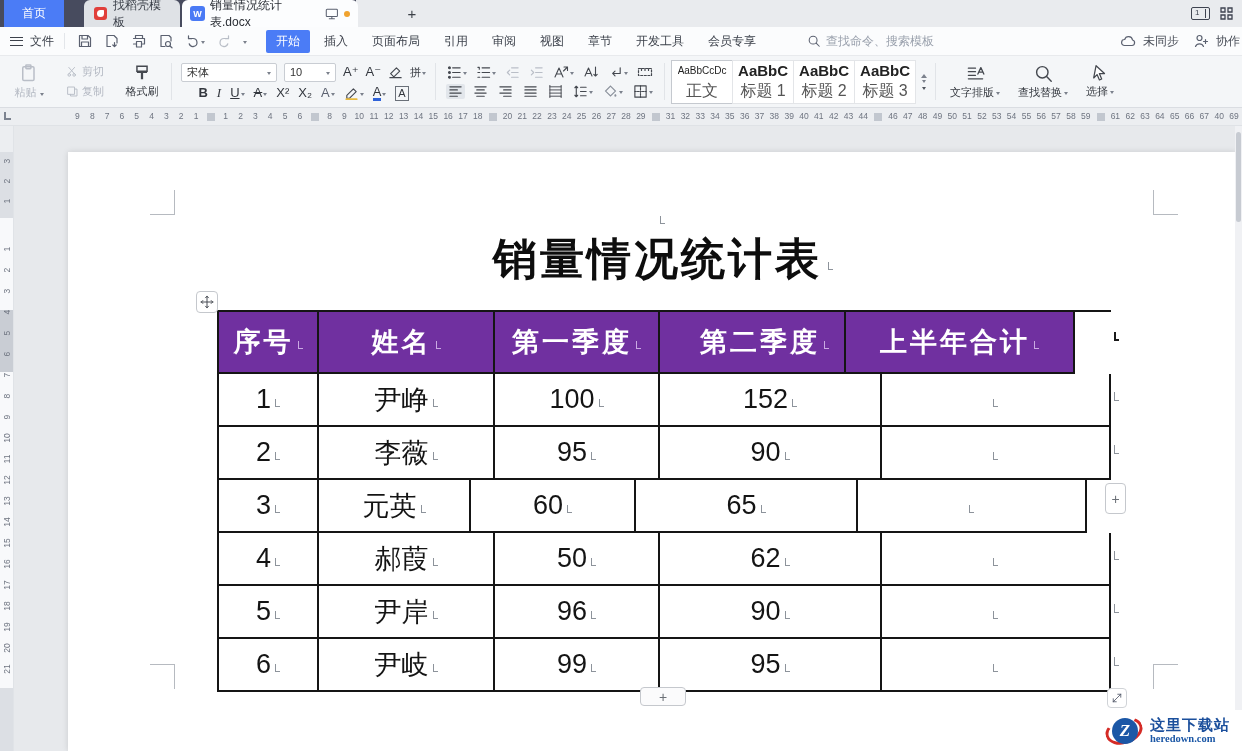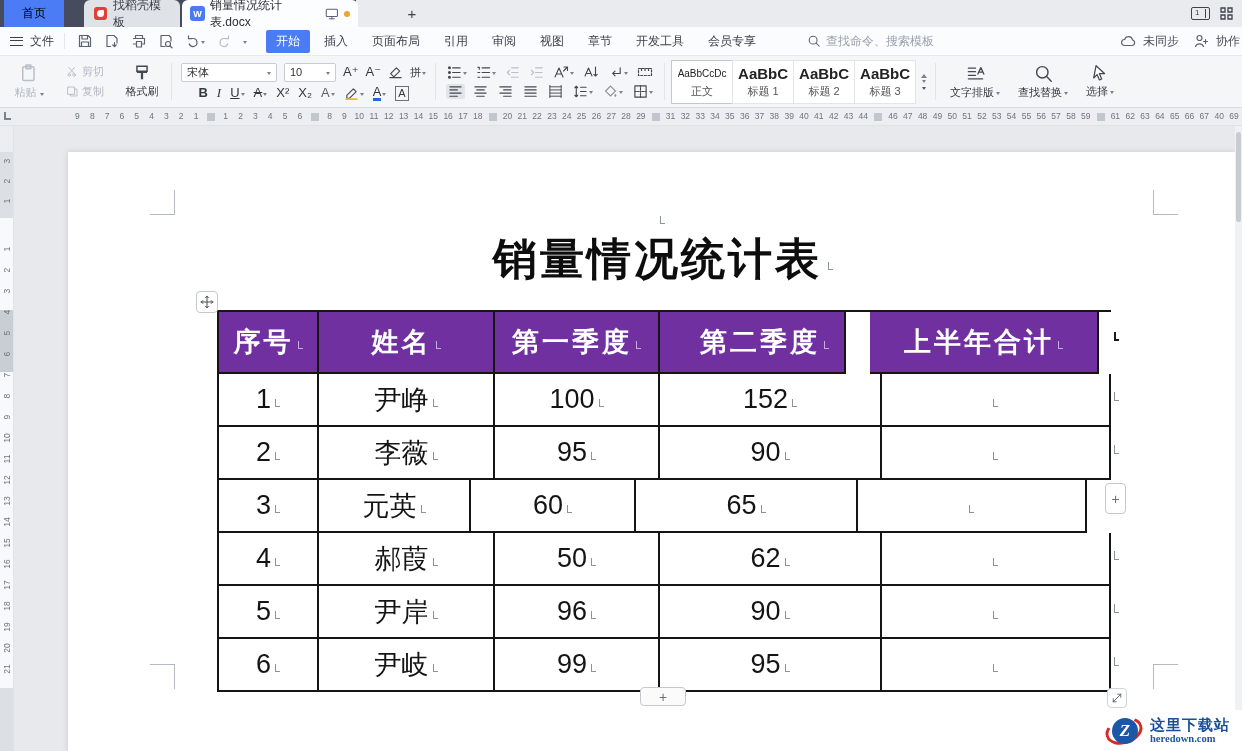--- a/index.html
+++ b/index.html
@@ -7,21 +7,21 @@
 body{position:relative;font-family:"Liberation Sans","DejaVu Sans",sans-serif;background:#e7e9ec;font-size:12px;color:#333}
 svg.ic{fill:none;stroke:#5b6170;stroke-width:1.2;stroke-linecap:round;stroke-linejoin:round}
 svg.ic.dis{stroke:#b9bec7}
 svg.ic.dk{stroke:#44484f}
 .car{width:0;height:0;border:3px solid transparent;border-top:4px solid #7b818c;display:inline-block;transform:translateY(2px)}
 .car.sm{border-width:2.5px;border-top-width:3.5px}
 
 #tabbar{position:absolute;left:0;top:0;width:1242px;height:27px;background:#474b5e}
 #tab-light{position:absolute;left:356px;top:0;width:886px;height:27px;background:#e9ebee}
 .tab{position:absolute;top:0;height:27px;display:flex;align-items:center;gap:6px;padding:0 10px;font-size:12px;cursor:default}
-#tab-home{left:4px;width:60px;background:#4b7cf6;color:#000000;justify-content:center}
+#tab-home{left:4px;width:60px;background:#4b7cf6;color:#ffffff;justify-content:center}
 #tab-docer{left:84px;width:96px;background:#dfe2e6;color:#3a3f48;border-radius:6px 6px 0 0}
 #tab-doc{left:182px;width:176px;background:#fcfdfe;color:#2b2f36;border-radius:6px 6px 0 0;padding:0 8px;gap:5px}
 .docer-ic{width:13px;height:13px;border-radius:3px;background:#e13f3a;position:relative;flex:none}
 .docer-ic::after{content:"";position:absolute;left:3px;top:3px;width:7px;height:7px;background:#fff;border-radius:50% 10% 50% 50%}
 .wps-ic{width:15px;height:15px;border-radius:3px;background:#4a7af5;color:#fff;font-size:9px;font-weight:bold;display:flex;align-items:center;justify-content:center;flex:none}
 #tab-doc .dot{width:6px;height:6px;border-radius:50%;background:#f0a32f;flex:none}
 #new-tab{position:absolute;left:402px;top:3px;width:20px;height:20px;color:#3c4048;font-size:15px;display:flex;align-items:center;justify-content:center;cursor:default}
 #win-pages{position:absolute;left:1191px;top:7px;width:19px;height:13px;border:1.5px solid #3e4350;border-radius:2px;color:#3e4350;font-size:8px;line-height:10px;text-align:left;padding-left:3px}
 #win-pages::after{content:"";position:absolute;right:3px;top:1px;bottom:1px;border-left:1.5px solid #3e4350}
 #win-grid{position:absolute;left:1220px;top:7px}
@@ -58,21 +58,21 @@
 .ubar{border-bottom:3px solid #2f62d9;line-height:12px}
 .abox{border:1px solid #6a7079;padding:0 2px;font-size:11px;line-height:13px}
 .pbtn{display:flex;align-items:center;gap:1px;padding:0 2px}
 .alft{background:#e2e6eb;border-radius:2px}
 
 #stylebar{display:flex;align-items:center;gap:0;margin:0 2px}
 .stylecell{width:62px;height:44px;background:#fff;border:1px solid #e3e5e8;margin-left:-1px;display:flex;flex-direction:column;align-items:center;justify-content:center;color:#444;cursor:default}
 .stylecell.sel{border-color:#c5c9cf}
 .stylecell .prev{font-size:15px;font-weight:bold;color:#222;line-height:17px;max-width:58px;overflow:hidden;white-space:nowrap}
 .stylecell.s0 .prev{font-size:10px;font-weight:normal}
-.stylecell .nm{font-size:11px;margin-top:2px;color:#555;white-space:nowrap}
+.stylecell .nm{font-size:16px;margin-top:2px;color:#555;white-space:nowrap}
 .galarrows{display:flex;flex-direction:column;align-items:center;justify-content:center;gap:2px;width:12px}
 .tri-up{width:0;height:0;border:3px solid transparent;border-bottom:4px solid #7b818c}
 .toolbtn{display:flex;flex-direction:column;align-items:center;justify-content:center;gap:2px;font-size:11px;color:#34383f;padding:0 9px}
 .toolbtn .tl{display:flex;align-items:center;gap:2px}
 
 #hruler{position:absolute;top:108px;left:0;width:1242px;height:18px;background:#eceef1;border-bottom:1px solid #dfe2e6;display:flex;padding-left:70px}
 #hruler-tokens{display:flex;flex:1}
 .hr-num{flex:1;text-align:center;font-size:8.5px;line-height:17px;color:#6e7480}
 .hr-sq{flex:1;position:relative}
 .hr-sq::after{content:"";position:absolute;left:50%;top:50%;transform:translate(-50%,-50%);width:8px;height:8px;background:#c2c7cf}
@@ -603,21 +603,21 @@
         <span class="pmark"></span>
       </div>
       <div class="tcell hd" style="width: 165px;">
         <span>第一季度</span>
         <span class="pmark"></span>
       </div>
       <div class="tcell hd" style="width: 186px; padding-left: 25px;">
         <span>第二季度</span>
         <span class="pmark"></span>
       </div>
-      <div class="tcell hd" style="width: 229px; margin-left: 24px;">
+      <div class="tcell hd" style="width: 229px;">
         <span>上半年合计</span>
         <span class="pmark"></span>
       </div>
     </div>
     <div class="trow">
       <div class="tcell bd" style="width: 100px;">
         <span>1</span>
         <span class="pmark"></span>
       </div>
       <div class="tcell bd" style="width: 176px; align-items: center;">

